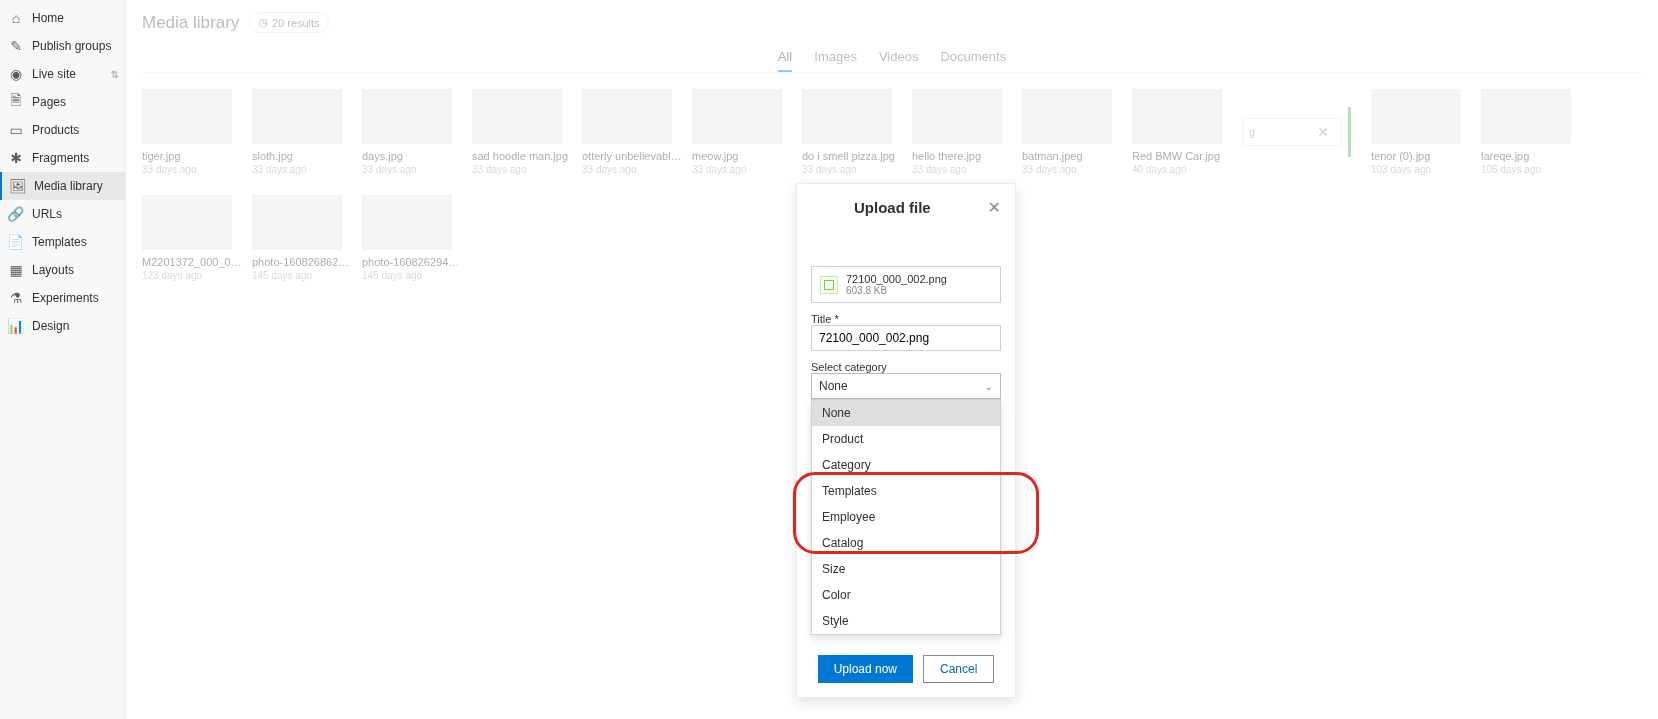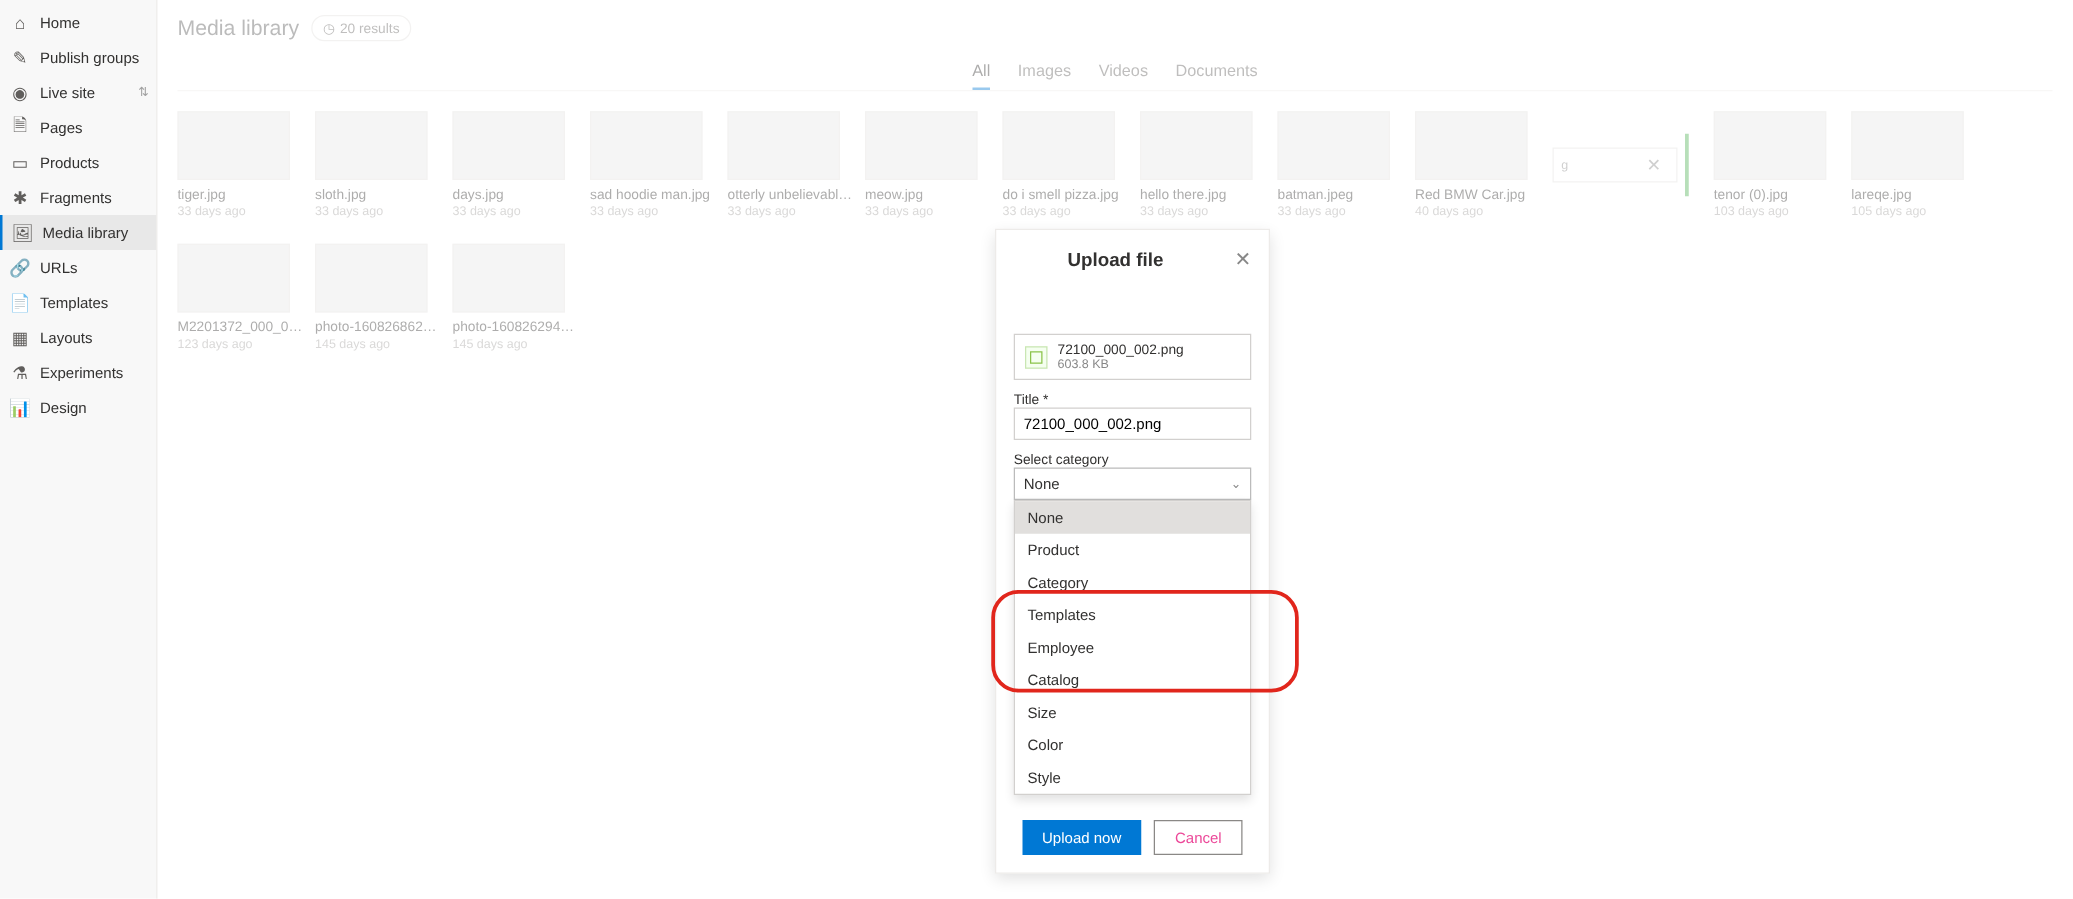--- a/index.html
+++ b/index.html
@@ -104,21 +104,21 @@
 .select .caret { color:#888; font-size:10px; }
 .dropdown {
   border:1px solid #d2d0ce;
   background:#fff;
   box-shadow: 0 4px 8px rgba(0,0,0,0.12);
 }
 .dropdown .opt { padding:6px 10px; font-size:12px; cursor:pointer; }
 .dropdown .opt.selected { background:#e1dfdd; }
 .modal-foot { display:flex; justify-content:center; gap:10px; padding:10px 14px 14px; }
 .btn-primary { background:#0078d4; color:#fff; border:none; padding:6px 16px; font-size:12px; cursor:pointer; }
-.btn-default { background:#fff; color:#ec4899; border:1px solid #8a8886; padding:6px 16px; font-size:12px; cursor:pointer; }
+.btn-default { background:#fff; color:#0369a1; border:1px solid #8a8886; padding:6px 16px; font-size:12px; cursor:pointer; }
 
 .highlight-ring {
   position:absolute;
   border: 3px solid #e1261c;
   border-radius: 22px;
   left: 793px;
   top: 472px;
   width: 246px;
   height: 82px;
   pointer-events:none;

